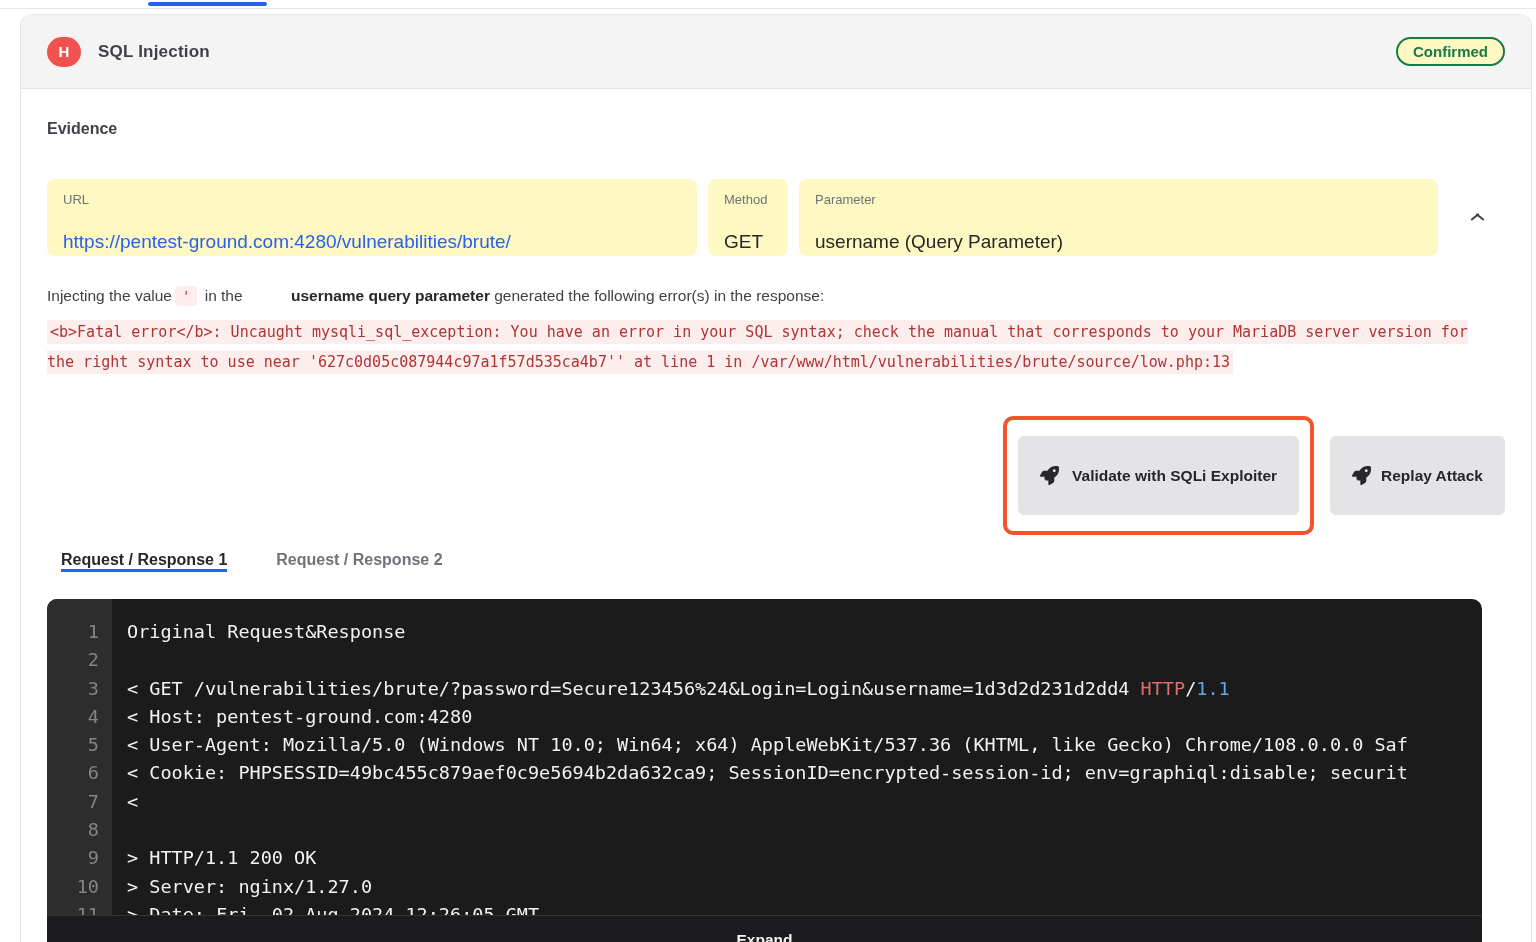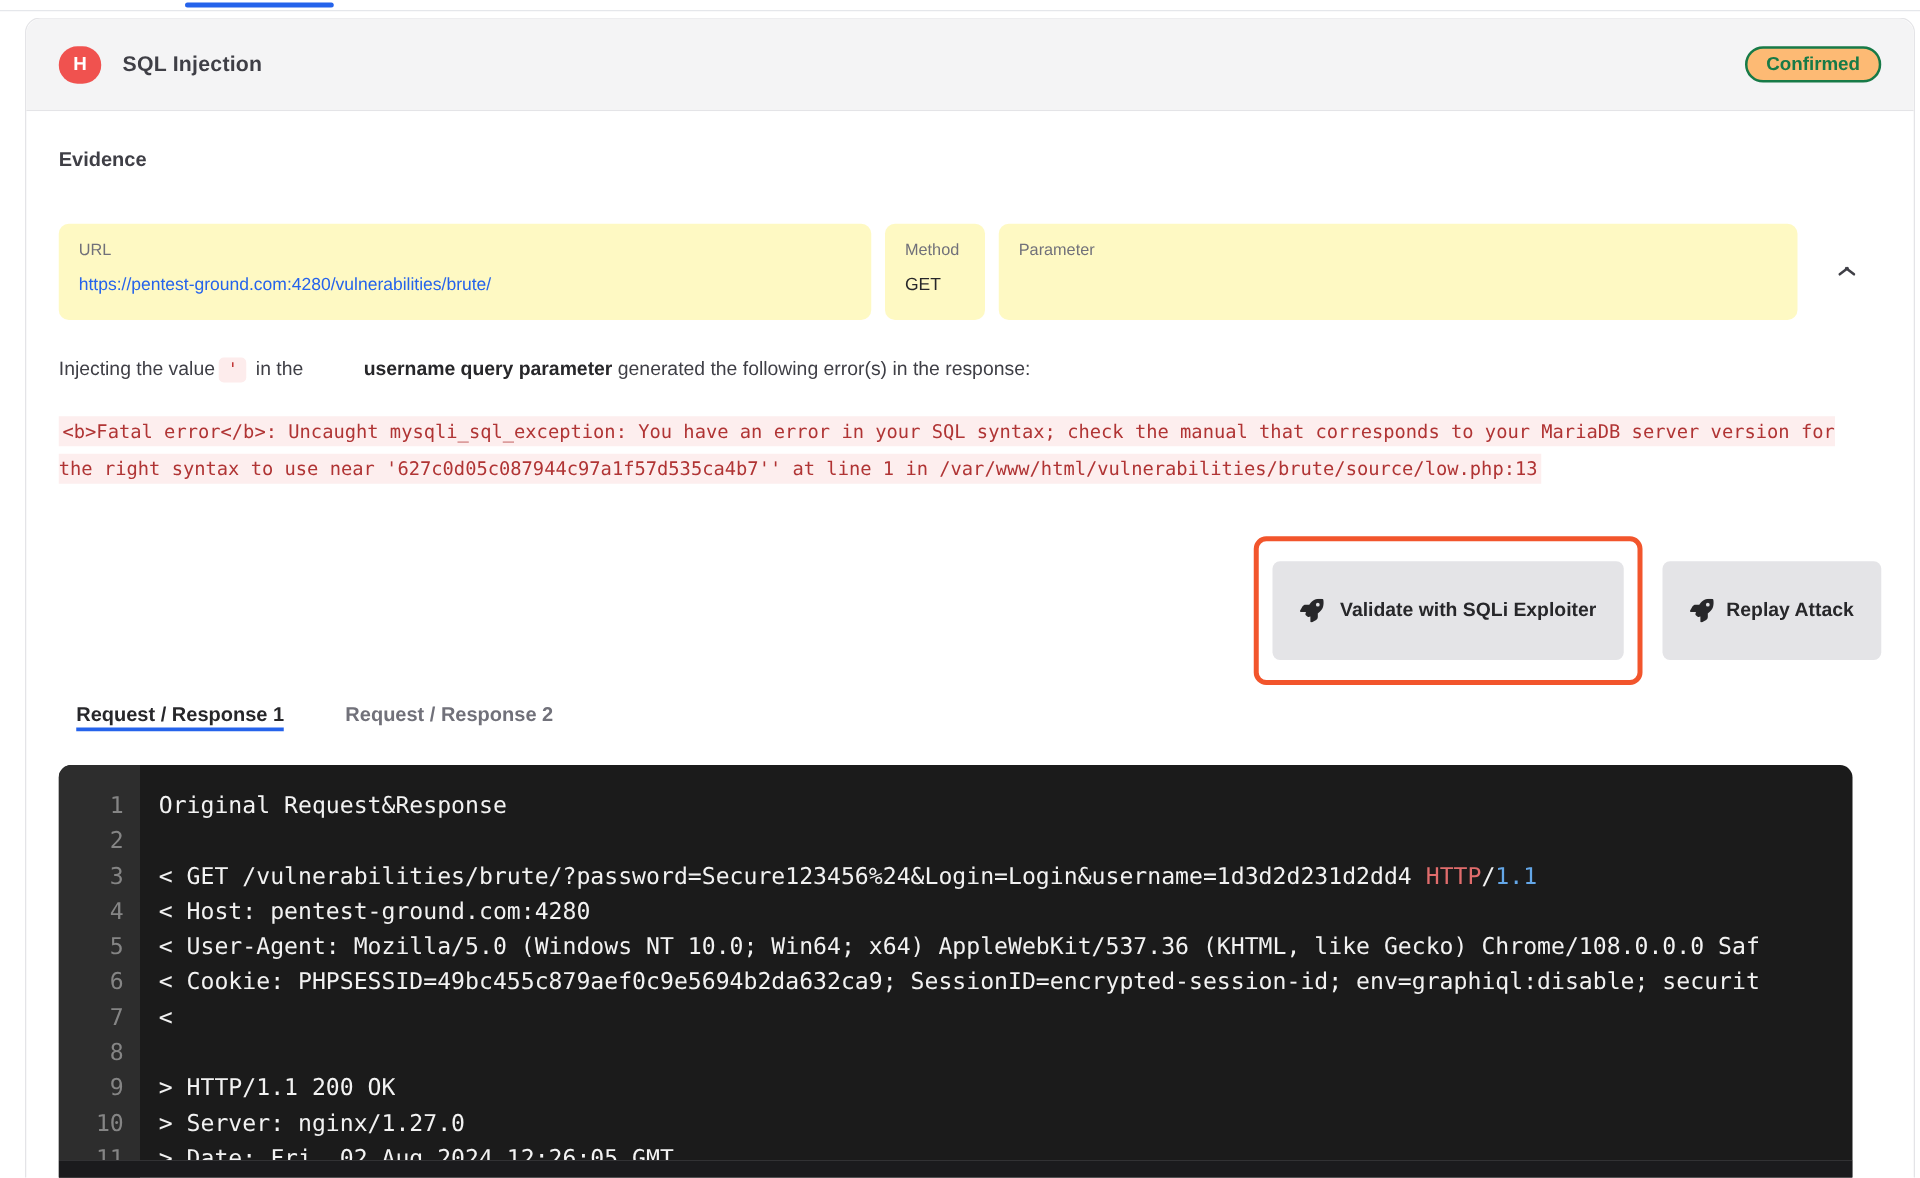--- a/index.html
+++ b/index.html
@@ -15,47 +15,47 @@
   .card { margin: 5px 4px 0 20px; width: 1512px; height: 938px;
     border: 1px solid #e4e4e7; border-bottom: none; border-radius: 12px 12px 0 0; background: #fff; }
 
   .card-header { display: flex; align-items: center; height: 74px; padding: 0 26px;
     background: #f4f4f5; border-bottom: 1px solid #e4e4e7; border-radius: 12px 12px 0 0; }
   .sev-badge { width: 34px; height: 30px; border-radius: 15px; background: #f0524f;
     color: #fff; font-weight: bold; font-size: 15px; display: flex; align-items: center;
     justify-content: center; margin-right: 17px; }
   .card-title { font-size: 17px; font-weight: bold; color: #3f3f46; letter-spacing: .2px; }
   .spacer { flex: 1; }
-  .status-badge { border: 2px solid #177a47; color: #177a47; background: #fdba74;
+  .status-badge { border: 2px solid #177a47; color: #177a47; background: #fef9c3;
     font-weight: bold; font-size: 15px; padding: 4px 15px; border-radius: 999px; }
 
   .card-body { padding: 0 26px; }
   .section-title { margin-top: 31px; font-size: 16px; font-weight: bold; color: #3f3f46; }
 
   .meta-row { display: flex; margin-top: 41px; gap: 11px; align-items: stretch; }
   .meta-box { background: #fef9c3; border-radius: 8px; padding: 13px 16px; height: 77px; }
   .meta-label { font-size: 13px; color: #71717a; }
-  .meta-value { font-size: 14px; color: #27272a; margin-top: 12px; }
+  .meta-value { font-size: 19px; color: #27272a; margin-top: 24px; }
   .url-box { width: 650px; }
   .url-box .meta-value { color: #2563eb; cursor: pointer; }
   .method-box { width: 80px; }
   .param-box { flex: 1; }
   .collapse-cell { width: 56px; display: flex; align-items: center; justify-content: center; }
   .chev { width: 15px; height: 9px; position: relative; cursor: pointer; }
   .chev::before, .chev::after { content: ""; position: absolute; top: 3px; width: 10px; height: 2.2px;
     background: #3f3f46; border-radius: 2px; }
   .chev::before { left: 0; transform: rotate(-38deg); }
   .chev::after { right: 0; transform: rotate(38deg); }
 
   .desc { margin-top: 31px; font-size: 15.5px; color: #3f3f46; }
   .desc b { color: #27272a; margin-left: 44px; }
   .code-chip { font-family: "DejaVu Sans Mono", monospace; background: #fdecec; color: #c03434;
     padding: 2px 7px; border-radius: 4px; font-size: 14px; margin: 0 3px; }
 
-  .error-block { margin-top: 26px; width: 1438px;
+  .error-block { margin-top: 13px; width: 1438px;
     font-family: "DejaVu Sans Mono", monospace; font-size: 15px; line-height: 29.5px; }
   .error-block span { background: #fdeeee; color: #b03434; padding: 3px 3px; }
 
   .actions-row { margin-top: 39px; display: flex; justify-content: flex-end; align-items: center; }
   .annotation-box { border: 4px solid #f2552c; border-radius: 10px; padding: 16px 11px; margin-right: 6px; }
   .btn { display: inline-flex; align-items: center; gap: 13px; background: #e4e4e7; color: #27272a;
     border: none; border-radius: 6px; padding: 30px 22px; font-size: 15.5px; font-weight: bold;
     font-family: inherit; cursor: pointer; }
   .btn svg { width: 19px; height: 19px; fill: #27272a; }
   .replay-btn { margin-left: 10px; gap: 10px; }
@@ -106,20 +106,21 @@
       <div class="meta-box url-box">
         <div class="meta-label">URL</div>
         <div class="meta-value">https://pentest-ground.com:4280/vulnerabilities/brute/</div>
       </div>
       <div class="meta-box method-box">
         <div class="meta-label">Method</div>
         <div class="meta-value">GET</div>
       </div>
       <div class="meta-box param-box">
         <div class="meta-label">Parameter</div>
+        <div class="meta-value">username (Query Parameter)</div>
       </div>
       <div class="collapse-cell">
         <div class="chev"></div>
       </div>
     </div>
 
     <div class="desc"><span>Injecting the value</span><span class="code-chip">'</span><span> in the </span><b>username query parameter</b><span> generated the following error(s) in the response:</span></div>
 
     <div class="error-block"><span>&lt;b&gt;Fatal error&lt;/b&gt;: Uncaught mysqli_sql_exception: You have an error in your SQL syntax; check the manual that corresponds to your MariaDB server version for the right syntax to use near '627c0d05c087944c97a1f57d535ca4b7'' at line 1 in /var/www/html/vulnerabilities/brute/source/low.php:13</span></div>
 

